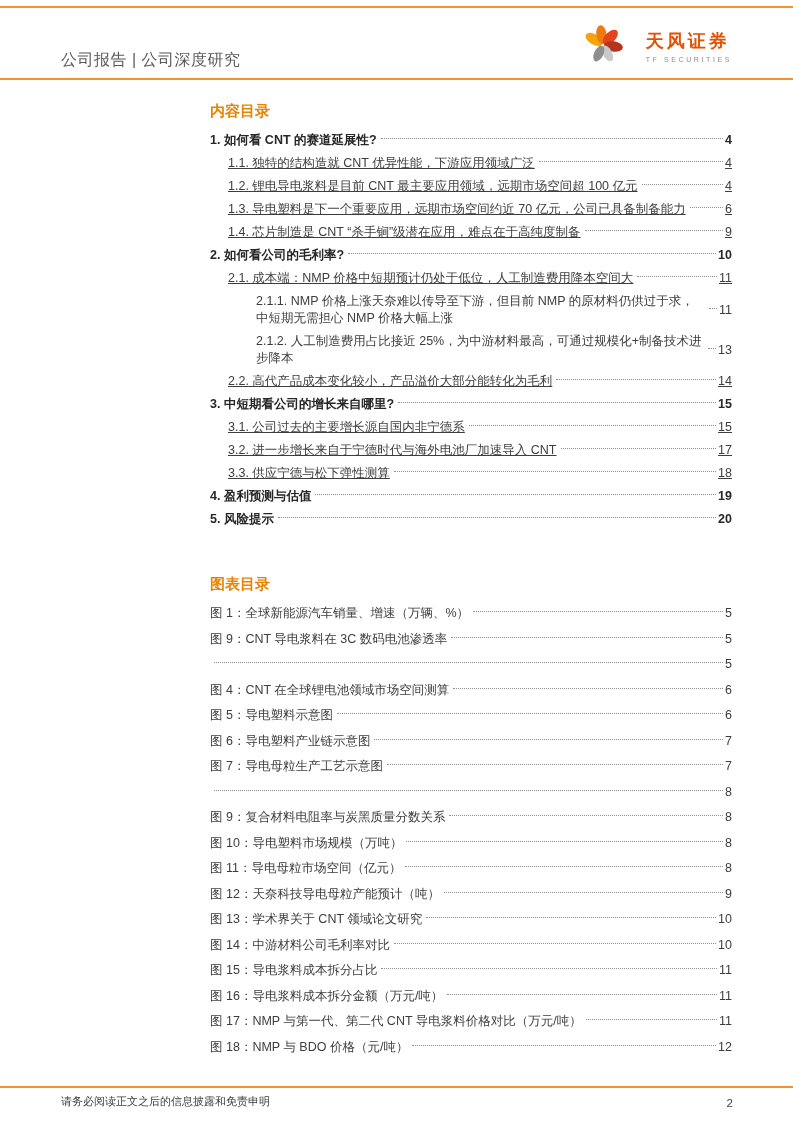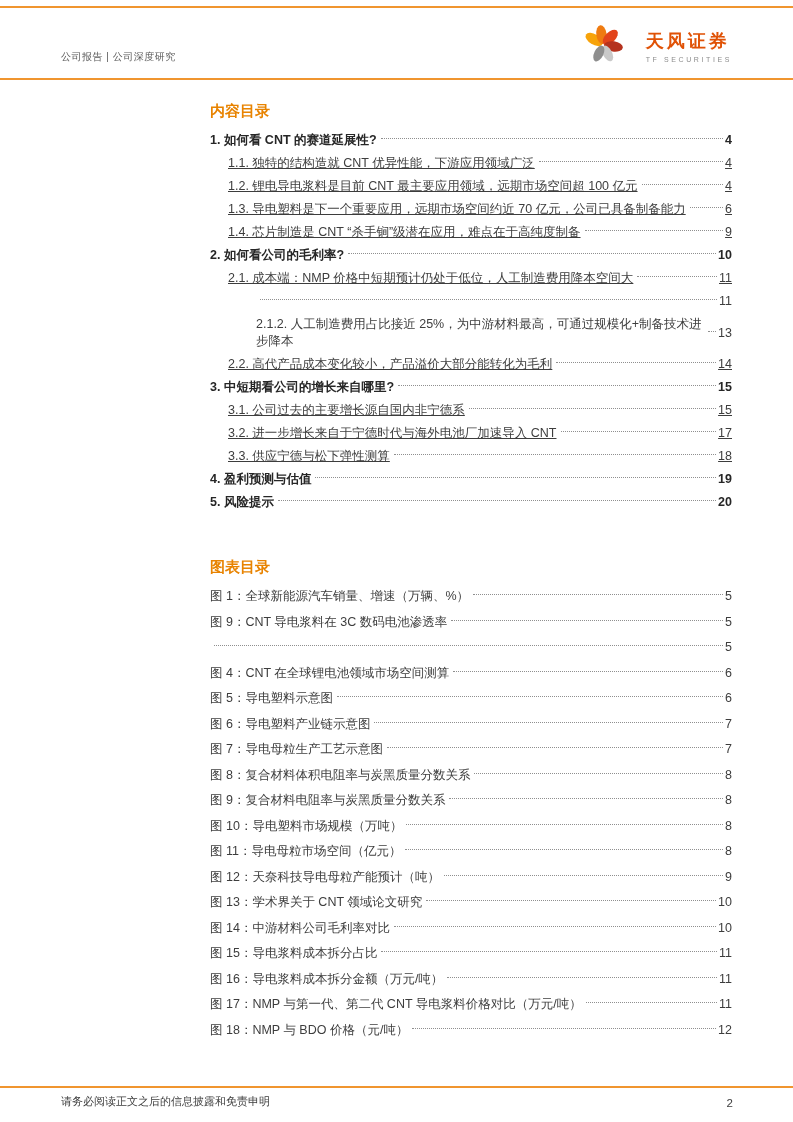--- a/index.html
+++ b/index.html
@@ -17,21 +17,21 @@
   .rule {
     position: absolute; left: 0; right: 0; height: 2px;
     background: var(--rule, #F0952F);
   }
   .rule-top { top: 6px; }
   .rule-header { top: 78px; }
   .rule-footer { bottom: 34px; }
 
   .breadcrumb {
     position: absolute; left: 61px; top: 50px;
-    font-size: 10px; color: #595959; letter-spacing: 0.5px;
+    font-size: 16px; color: #595959; letter-spacing: 0.5px;
   }
   .brand {
     position: absolute; right: 61px; top: 24px;
     display: flex; align-items: center; gap: 23px;
   }
   .brand-icon { display: block; }
   .brand-name {
     font-family: "Liberation Serif", "DejaVu Serif", serif;
     font-size: 18px; font-weight: bold;
     color: var(--brand, #E05206);
@@ -139,20 +139,21 @@
           <span class="entry-text">2. 如何看公司的毛利率?</span>
           <span class="leader"></span>
           <span class="entry-page">10</span>
         </div>
         <div class="entry level-2">
           <span class="entry-text">2.1. 成本端：NMP 价格中短期预计仍处于低位，人工制造费用降本空间大</span>
           <span class="leader"></span>
           <span class="entry-page">11</span>
         </div>
         <div class="entry level-3">
+          <span class="entry-text">2.1.1. NMP 价格上涨天奈难以传导至下游，但目前 NMP 的原材料仍供过于求，中短期无需担心 NMP 价格大幅上涨</span>
           <span class="leader"></span>
           <span class="entry-page">11</span>
         </div>
         <div class="entry level-3">
           <span class="entry-text">2.1.2. 人工制造费用占比接近 25%，为中游材料最高，可通过规模化+制备技术进步降本</span>
           <span class="leader"></span>
           <span class="entry-page">13</span>
         </div>
         <div class="entry level-2">
           <span class="entry-text">2.2. 高代产品成本变化较小，产品溢价大部分能转化为毛利</span>
@@ -221,21 +222,20 @@
           <span class="entry-text">图 6：导电塑料产业链示意图</span>
           <span class="leader"></span>
           <span class="entry-page">7</span>
         </div>
         <div class="entry fig">
           <span class="entry-text">图 7：导电母粒生产工艺示意图</span>
           <span class="leader"></span>
           <span class="entry-page">7</span>
         </div>
         <div class="entry fig">
-          <span class="entry-text">图 8：复合材料体积电阻率与炭黑质量分数关系</span>
           <span class="leader"></span>
           <span class="entry-page">8</span>
         </div>
         <div class="entry fig">
           <span class="entry-text">图 9：复合材料电阻率与炭黑质量分数关系</span>
           <span class="leader"></span>
           <span class="entry-page">8</span>
         </div>
         <div class="entry fig">
           <span class="entry-text">图 10：导电塑料市场规模（万吨）</span>

